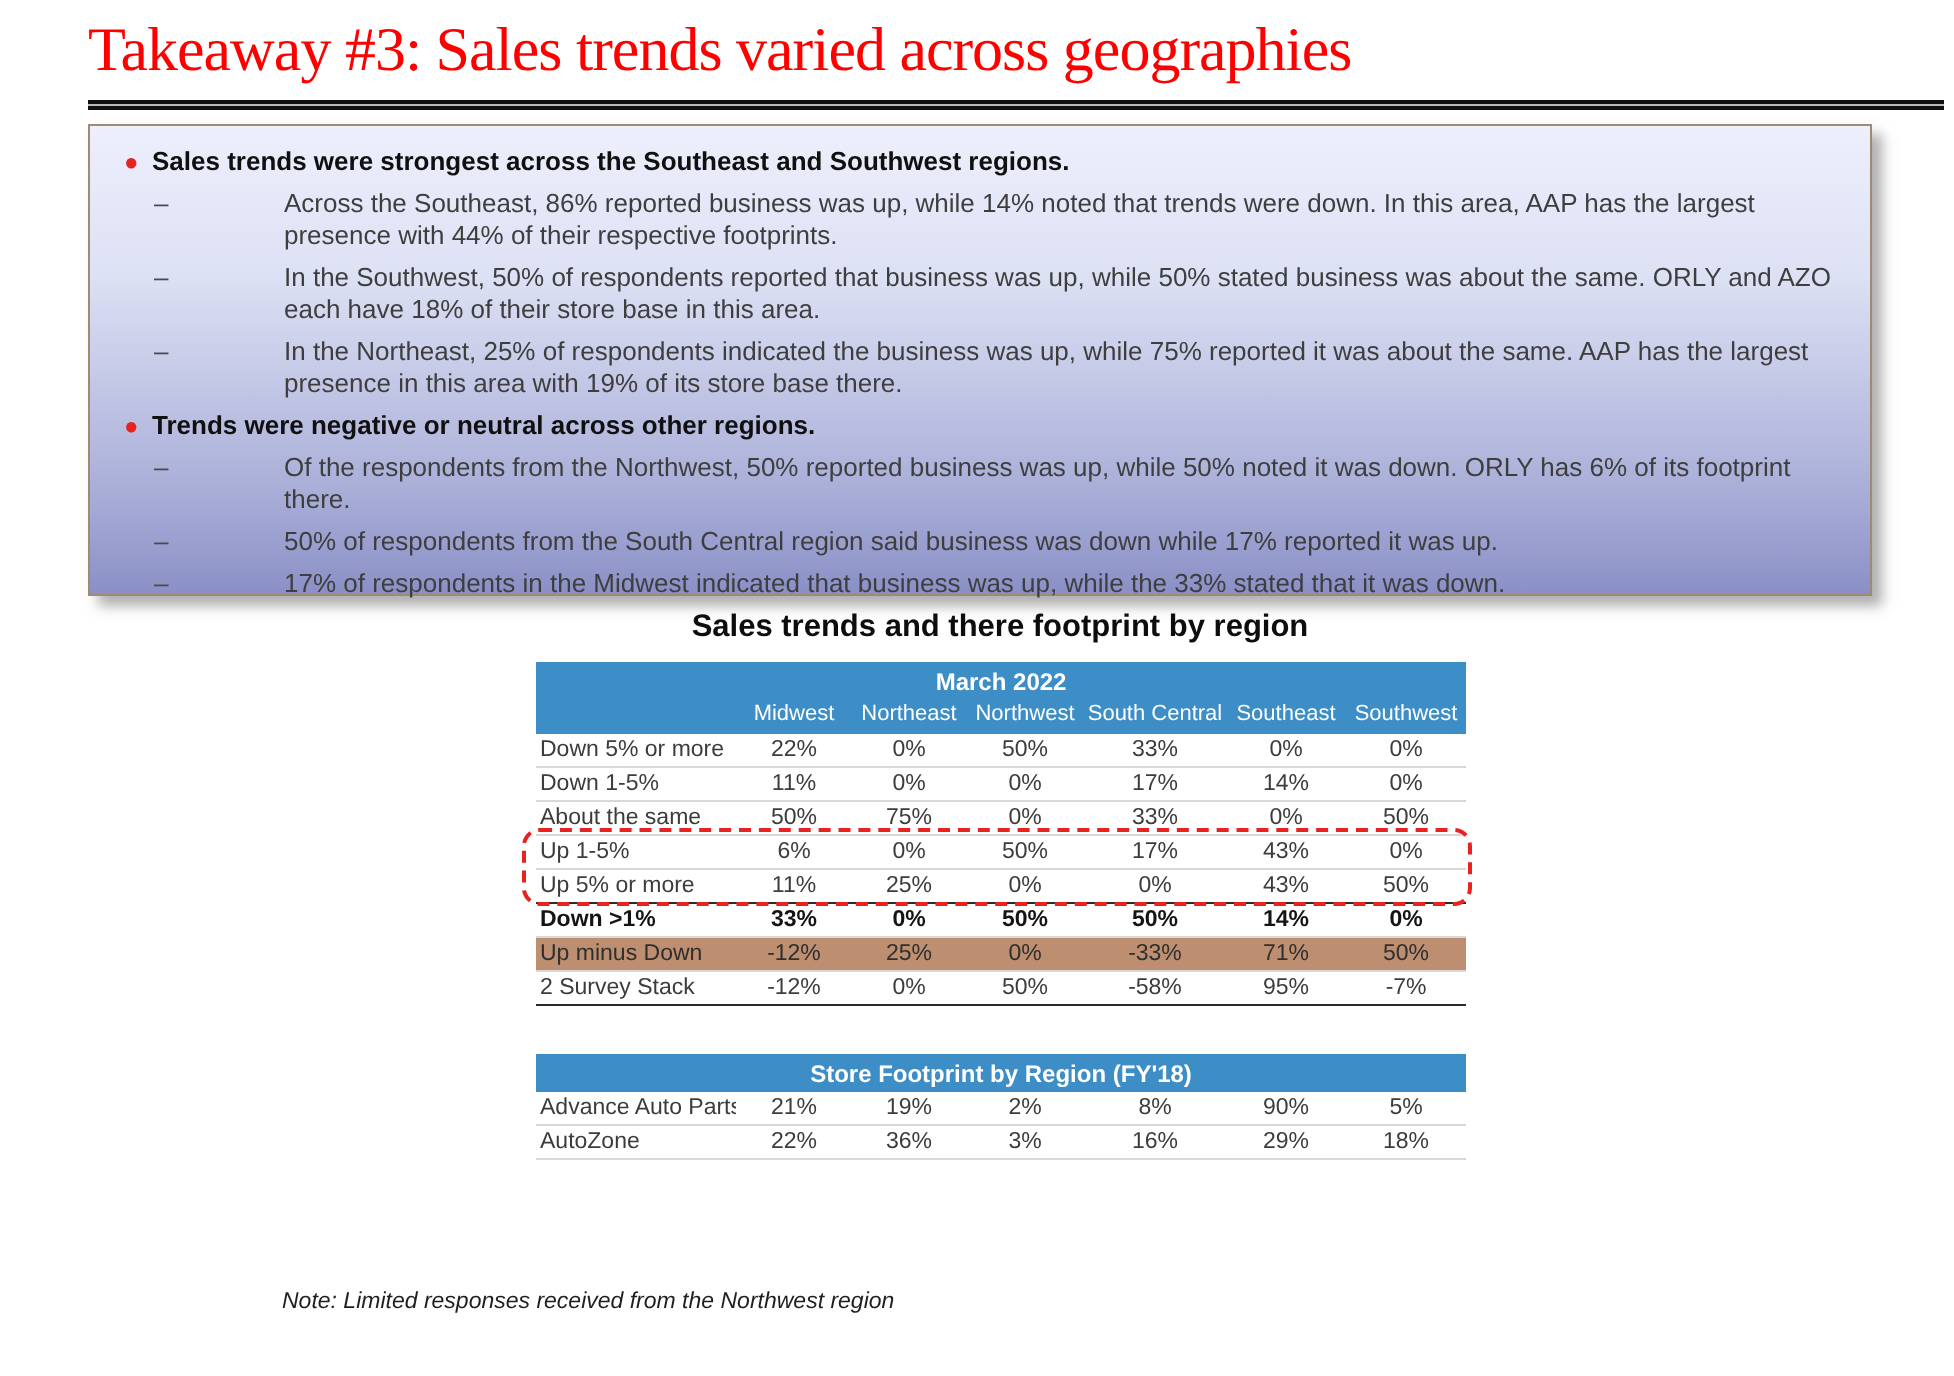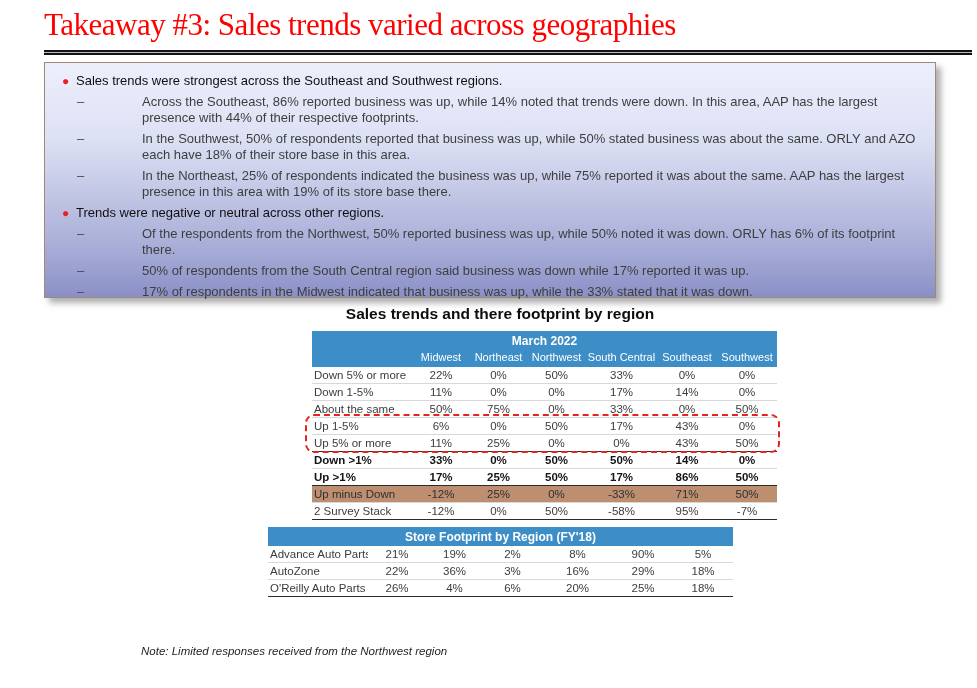--- a/index.html
+++ b/index.html
@@ -14,32 +14,32 @@
     border-top:2px solid #111;border-bottom:2px solid #111;background:#bbb;}
 
   
   .bullet-panel{position:absolute;left:44px;top:62px;width:892px;height:236px;
     border:1px solid #a08a73;box-sizing:border-box;
     background:linear-gradient(180deg,#edeffc 0%,#dde1f4 32%,#a9aed8 78%,#8a90c6 100%);
     box-shadow:5px 5px 6px rgba(110,110,110,0.55);
     padding:7px 8px 0 8px;}
   .bullet-item{display:flex;margin:3px 0 4px 0;}
   .bullet-marker{width:14px;margin-left:9px;flex:0 0 auto;color:#e8231f;font-size:12px;line-height:16px;}
-  .bullet-text{flex:1;font-weight:normal;color:#101010;font-size:13px;line-height:16px;}
+  .bullet-text{flex:1;font-weight:bold;color:#101010;font-size:13px;line-height:16px;}
   .sub-item{display:flex;margin:5px 0 5px 24px;}
   .sub-marker{width:22px;flex:0 0 auto;color:#4a4a4a;font-size:13px;line-height:16px;}
   .sub-text{flex:1;color:#3e3e3e;font-size:13px;line-height:16px;padding-right:4px;margin-left:43px;}
 
   
   .section-title{position:absolute;left:240px;top:305px;width:520px;margin:0;
     text-align:center;font-size:15.5px;font-weight:bold;color:#0d0d0d;}
 
   
   .tbl-wrap{position:absolute;left:268px;width:465px;}
-  #sales-wrap{top:331px;margin-left:44px;}
+  #sales-wrap{top:331px;}
   #footprint-wrap{top:527px;}
   table{border-collapse:collapse;width:100%;table-layout:fixed;}
   th,td{white-space:nowrap;overflow:hidden;}
   thead th{background:#3d8dc6;color:#fff;font-weight:normal;}
   th.band{font-weight:bold;font-size:12px;padding:3px 0 2px 0;text-align:center;}
   th.col-head{font-size:11px;padding:1px 0 4px 0;text-align:center;}
   th.col-head.lbl{text-align:left;}
   tbody td{font-size:11.5px;color:#3c3c3c;padding:2px 0 1px 0;line-height:13px;
     text-align:center;border-bottom:1px solid #d8d8d8;}
   tbody td.lbl{text-align:left;padding-left:2px;}
@@ -173,29 +173,20 @@
           </tr>
           <tr class="bold">
             <td class="lbl">Down &gt;1%</td>
             <td>33%</td>
             <td>0%</td>
             <td>50%</td>
             <td>50%</td>
             <td>14%</td>
             <td>0%</td>
           </tr>
-          <tr class="bold divider-dark">
-            <td class="lbl">Up &gt;1%</td>
-            <td>17%</td>
-            <td>25%</td>
-            <td>50%</td>
-            <td>17%</td>
-            <td>86%</td>
-            <td>50%</td>
-          </tr>
           <tr class="tan">
             <td class="lbl">Up minus Down</td>
             <td>-12%</td>
             <td>25%</td>
             <td>0%</td>
             <td>-33%</td>
             <td>71%</td>
             <td>50%</td>
           </tr>
           <tr class="divider-dark">
@@ -240,28 +231,19 @@
           </tr>
           <tr>
             <td class="lbl">AutoZone</td>
             <td>22%</td>
             <td>36%</td>
             <td>3%</td>
             <td>16%</td>
             <td>29%</td>
             <td>18%</td>
           </tr>
-          <tr class="divider-dark">
-            <td class="lbl">O'Reilly Auto Parts</td>
-            <td>26%</td>
-            <td>4%</td>
-            <td>6%</td>
-            <td>20%</td>
-            <td>25%</td>
-            <td>18%</td>
-          </tr>
         </tbody>
     </table>
   </div>
 
   <div class="note-text">Note: Limited responses received from the Northwest region</div>
 
 </div>
 
 </body></html>

